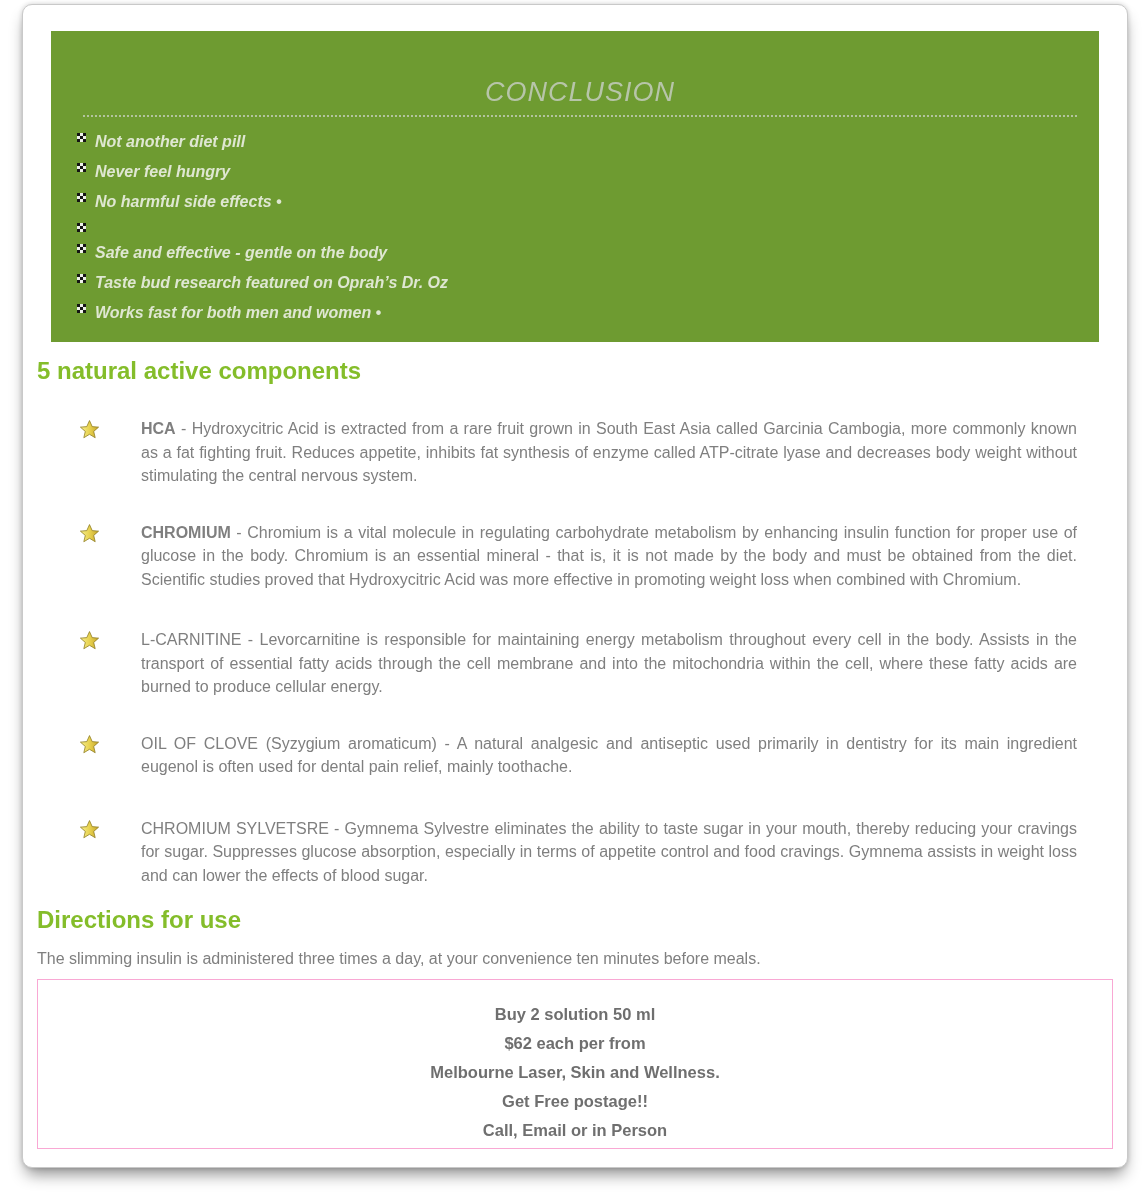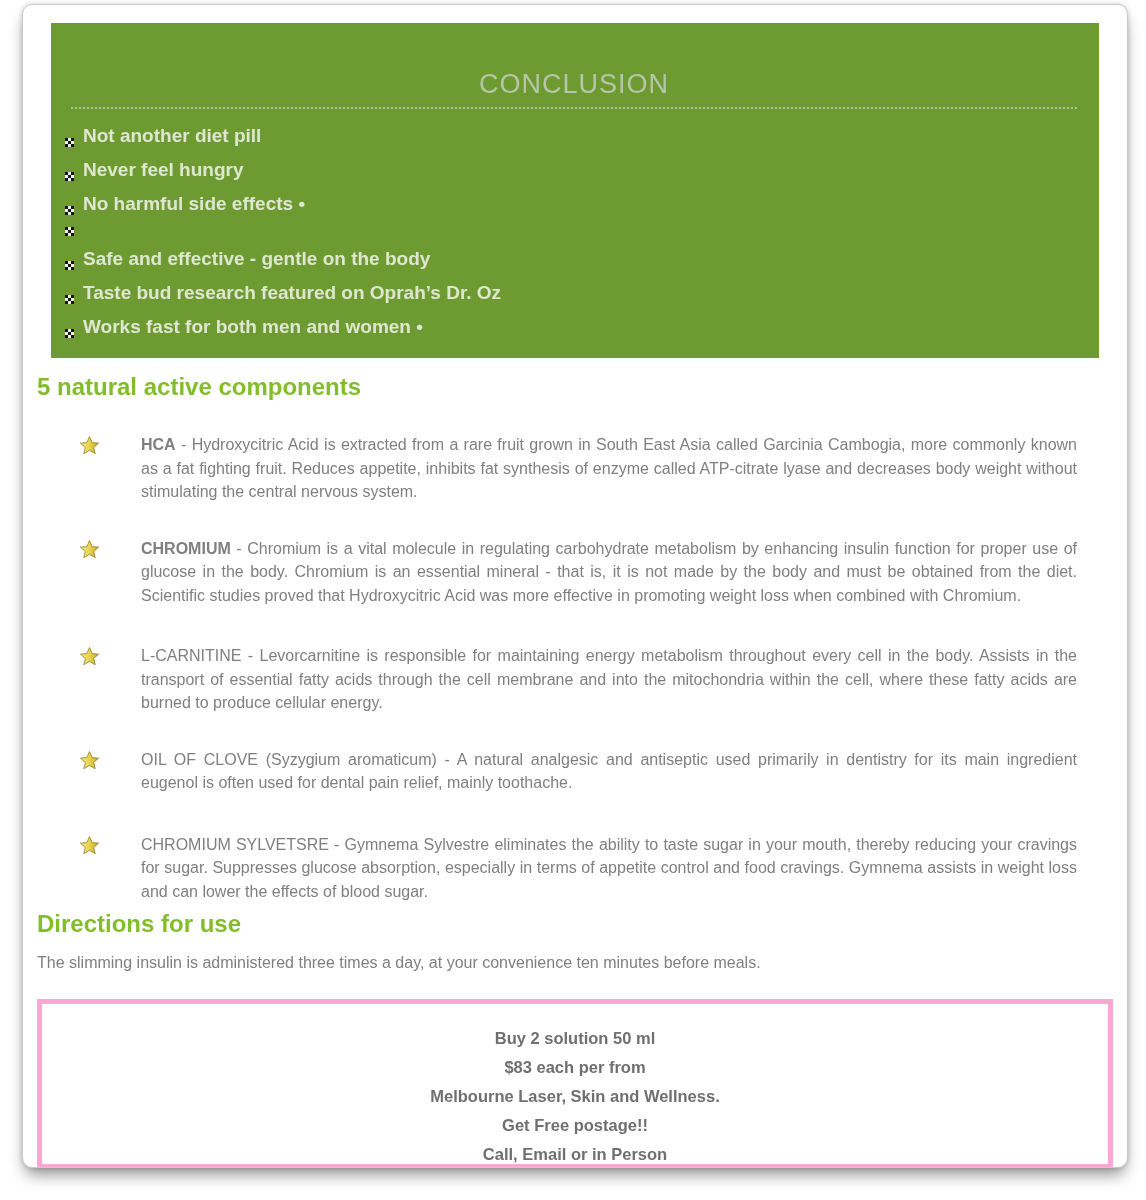--- a/index.html
+++ b/index.html
@@ -14,45 +14,46 @@
     width: 1106px; height: 1164px;
     background: #ffffff;
     border: 1px solid #c9c9c9;
     border-radius: 10px;
     box-shadow: 0 10px 16px -4px rgba(0,0,0,0.45), 0 0 5px rgba(0,0,0,0.18);
     padding: 18px 14px 0 14px;
     overflow: hidden;
   }
   
   .green-panel {
-    margin: 0 14px;
+    margin: 8px 14px;
     background: #6e9b31;
-    padding: 46px 14px 14px 12px;
+    padding: 46px 14px 14px 24px;
+    font-style: italic;
   }
   .panel-title {
     text-align: center;
     color: #b7c5a9;
     font-size: 27px;
     font-weight: normal;
     letter-spacing: 1px;
     line-height: 30px;
   }
   .panel-rule {
     border: 0;
     border-bottom: 2px dotted #b3c49e;
     margin: 8px 8px 10px 8px;
   }
   .panel-list { list-style: none; }
   .panel-list li {
     display: flex;
-    align-items: flex-end;
+    align-items: flex-start;
     padding: 6px 0;
     color: #dfe7d2;
     font-weight: bold;
-    font-size: 19px;
+    font-size: 16px;
   }
   .bullet-ic { width: 9px; height: 9px; margin: 0 9px 0 2px; flex: 0 0 auto; }
   
   .green-heading {
     color: #84bd2a;
     font-size: 24px;
     font-weight: bold;
     margin-top: 16px;
     line-height: 26px;
   }
@@ -62,31 +63,31 @@
   .component-text {
     flex: 1;
     padding-right: 36px;
     color: #7f7f7f;
     font-size: 16px;
     line-height: 23.5px;
     text-align: justify;
   }
   .component-text .lead-bold { font-weight: bold; margin-top: 36px; }
   
-  .directions-heading { margin-top: 8px; }
+  .directions-heading { margin-top: 20px; }
   .directions-text {
     margin-top: 16px;
     color: #7f7f7f;
     font-size: 16px;
     line-height: 20px;
   }
   
   .offer-box {
-    margin-top: 26px;
-    border: 5px solid #f9a8d4;
+    margin-top: 10px;
+    border: 1px solid #f9a8d4;
     background: #ffffff;
     text-align: center;
     padding-top: 20px;
     height: 170px;
   }
   .offer-box div {
     color: #6f6f6f;
     font-weight: bold;
     font-size: 16.5px;
     line-height: 29px;
@@ -204,19 +205,19 @@
       </svg>
     </div>
     <p class="component-text"><span>CHROMIUM SYLVETSRE</span><span> - Gymnema Sylvestre eliminates the ability to taste sugar in your mouth, thereby reducing your cravings for sugar. Suppresses glucose absorption, especially in terms of appetite control and food cravings. Gymnema assists in weight loss and can lower the effects of blood sugar.</span></p>
   </div>
 
   <h2 class="green-heading directions-heading">Directions for use</h2>
   <p class="directions-text">The slimming insulin is administered three times a day, at your convenience ten minutes before meals.</p>
 
   <div class="offer-box">
     <div>Buy 2 solution 50 ml</div>
-    <div>$83 each per from</div>
+    <div>$62 each per from</div>
     <div>Melbourne Laser, Skin and Wellness.</div>
     <div>Get Free postage!!</div>
     <div>Call, Email or in Person</div>
   </div>
 
 </div>
 
 </body></html>

